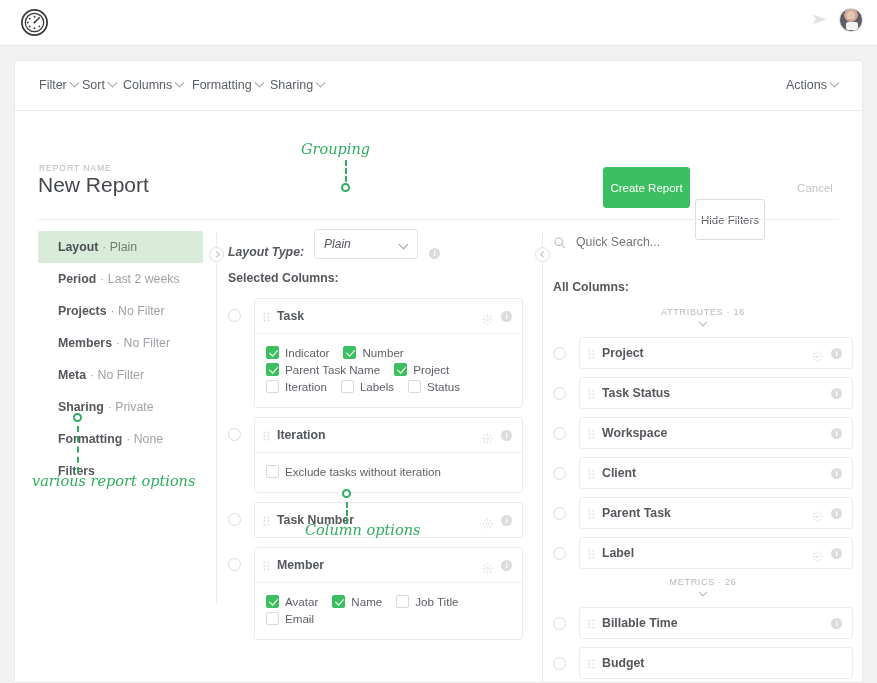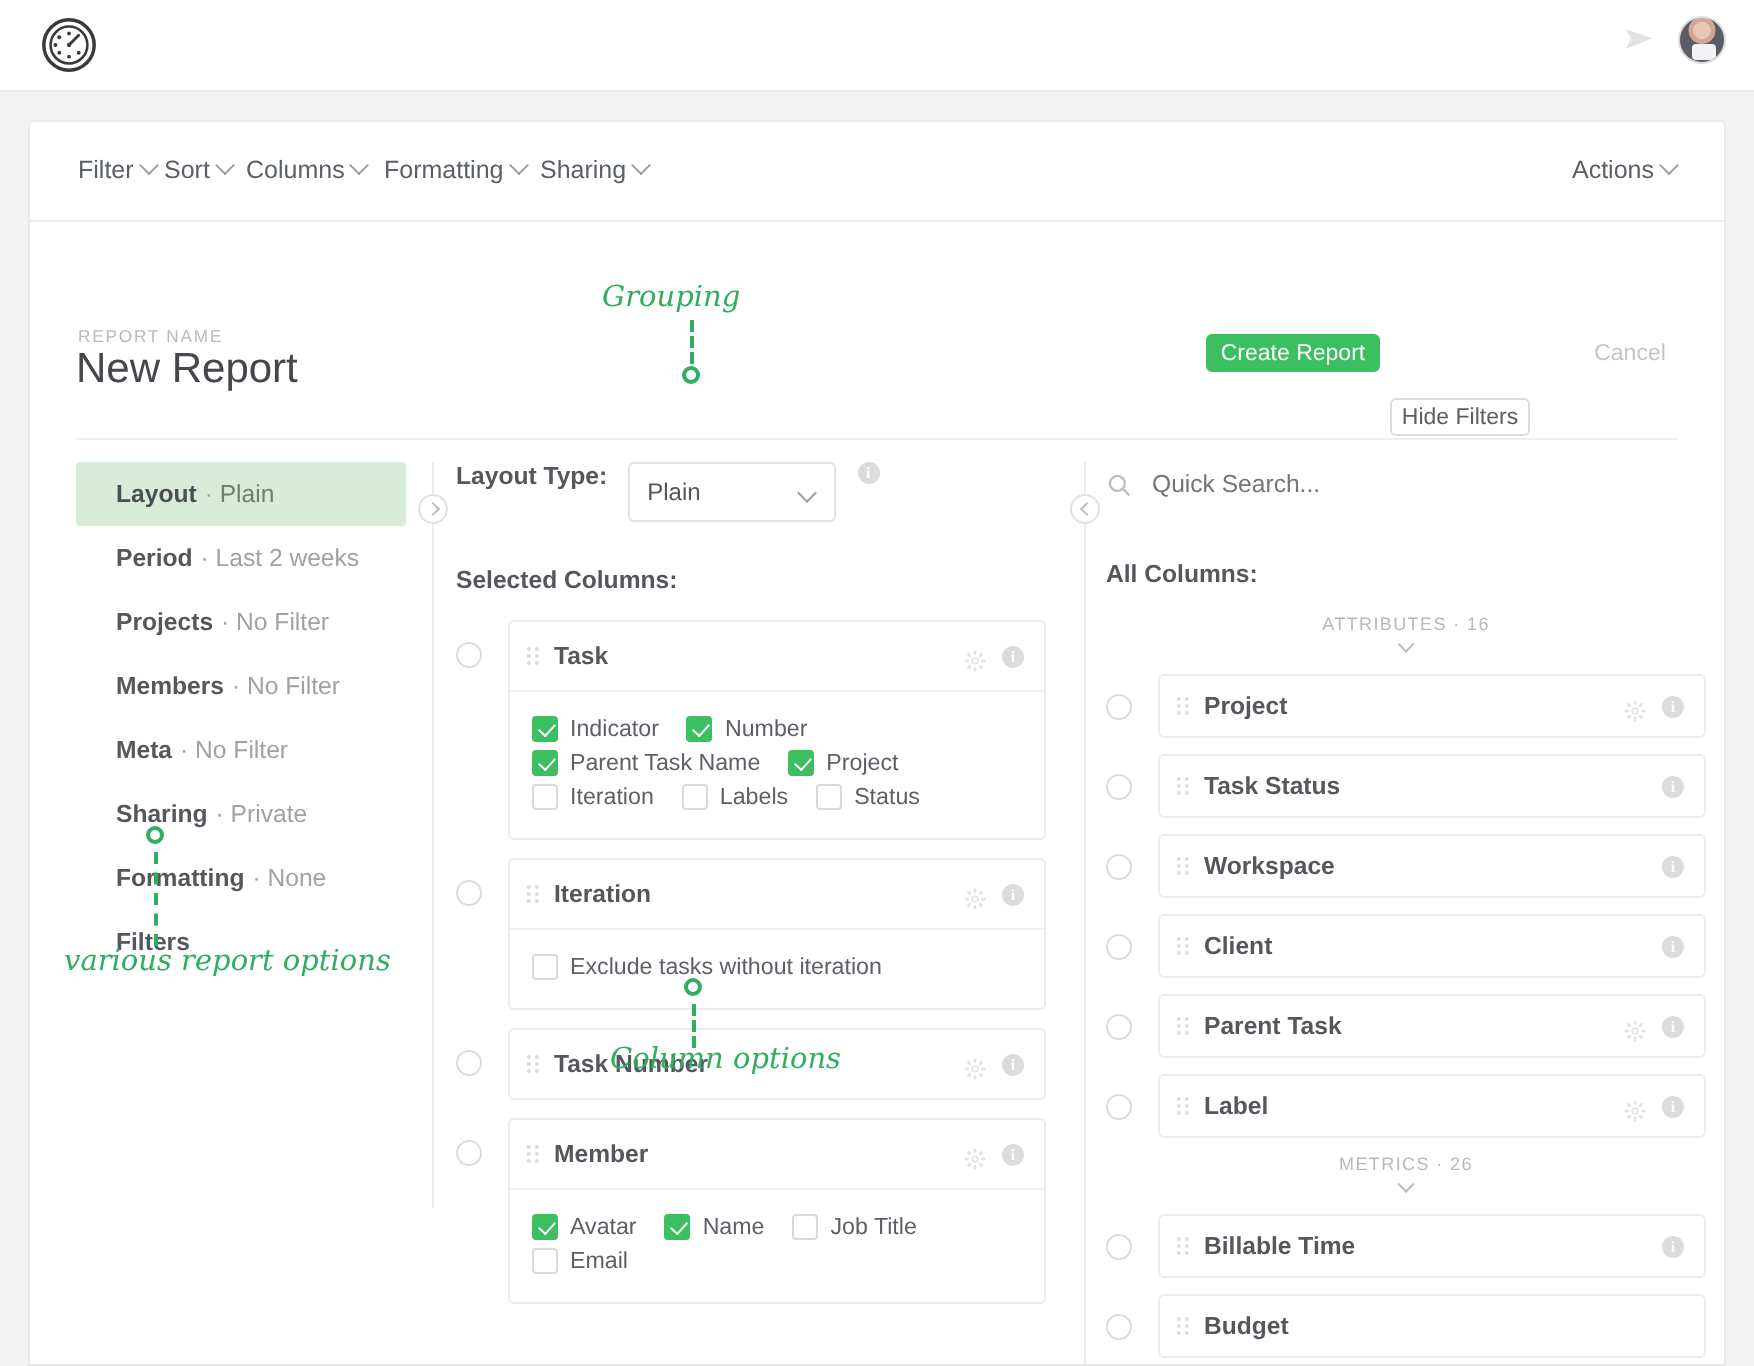--- a/index.html
+++ b/index.html
@@ -42,21 +42,21 @@
     position:absolute; top:17px; font-size:12.5px; color:#5b6066; cursor:pointer;
     display:flex; align-items:center; gap:4px; white-space:nowrap;
   }
   .caret { display:inline-block; width:7px; height:7px; border-right:1.4px solid #9aa0a6; border-bottom:1.4px solid #9aa0a6; transform:rotate(45deg) translate(-2px,-2px); }
 
   
   .rep-head { position:absolute; left:0; top:50px; right:0; height:50px; }
   .rep-label { position:absolute; left:24px; top:52px; font-size:8.6px; letter-spacing:.9px; color:#b6babe; text-transform:uppercase; }
   .rep-title { position:absolute; left:23px; top:62px; font-size:21px; color:#44484d; font-weight:400; }
   .btn {
-    position:absolute; height:19px; border-radius:3px; font-size:11.5px;
+    position:absolute; height:41px; border-radius:3px; font-size:11.5px;
     display:flex; align-items:center; justify-content:center; cursor:pointer; white-space:nowrap;
   }
   .btn-primary { background:#3cbf60; color:#fff; border:1px solid #3cbf60; }
   .btn-default { background:#fff; color:#5b6066; border:1px solid #dcdcdc; }
   .btn-link { color:#c2c6ca; background:transparent; border:none; }
 
   .hr-top { position:absolute; left:23px; right:23px; top:158px; height:1px; background:#eeeeee; }
 
   
   .col-left  { position:absolute; left:23px; top:170px; width:165px; }
@@ -80,21 +80,21 @@
   .side-item {
     height:32px; display:flex; align-items:center; padding-left:20px;
     font-size:12.3px; color:#9ea3a8; cursor:pointer; border-radius:2px;
   }
   .side-item b { font-weight:600; color:#54585d; margin-right:4px; }
   .side-item.active { background:#d8ecd9; }
   .side-item.active b { color:#4a4f54; }
   .side-item.active .val { color:#6f7d72; }
 
   
-  .lt-row { display:flex; align-items:flex-start; height:28px; margin-bottom:24px; }
+  .lt-row { display:flex; align-items:flex-end; height:28px; margin-bottom:12px;font-style:italic; }
   .lt-label { font-size:12.3px; color:#54585d; font-weight:600; margin-right:10px; }
   .select {
     position:relative; width:104px; height:30px; border:1px solid #e2e2e2; border-radius:3px;
     background:#fff; display:flex; align-items:center; padding:0 9px; font-size:12px; color:#54585d; cursor:pointer;
   }
   .select .sel-caret { position:absolute; right:10px; top:11px; width:7px;height:7px; border-right:1.4px solid #9aa0a6; border-bottom:1.4px solid #9aa0a6; transform:rotate(45deg); }
   .info-dot {
     width:11px; height:11px; border-radius:50%; background:#dcdcdc; color:#fff;
     font-size:8px; font-weight:700; display:flex; align-items:center; justify-content:center;
     font-family:"Liberation Serif", serif; cursor:pointer; flex:0 0 auto;

